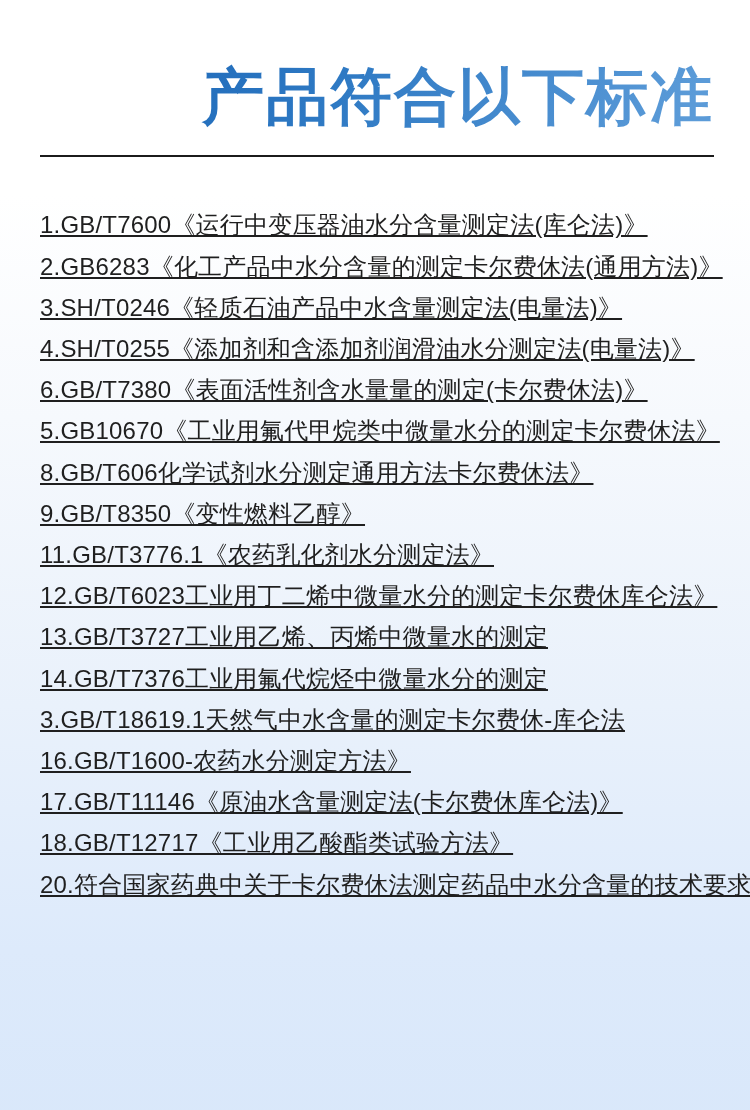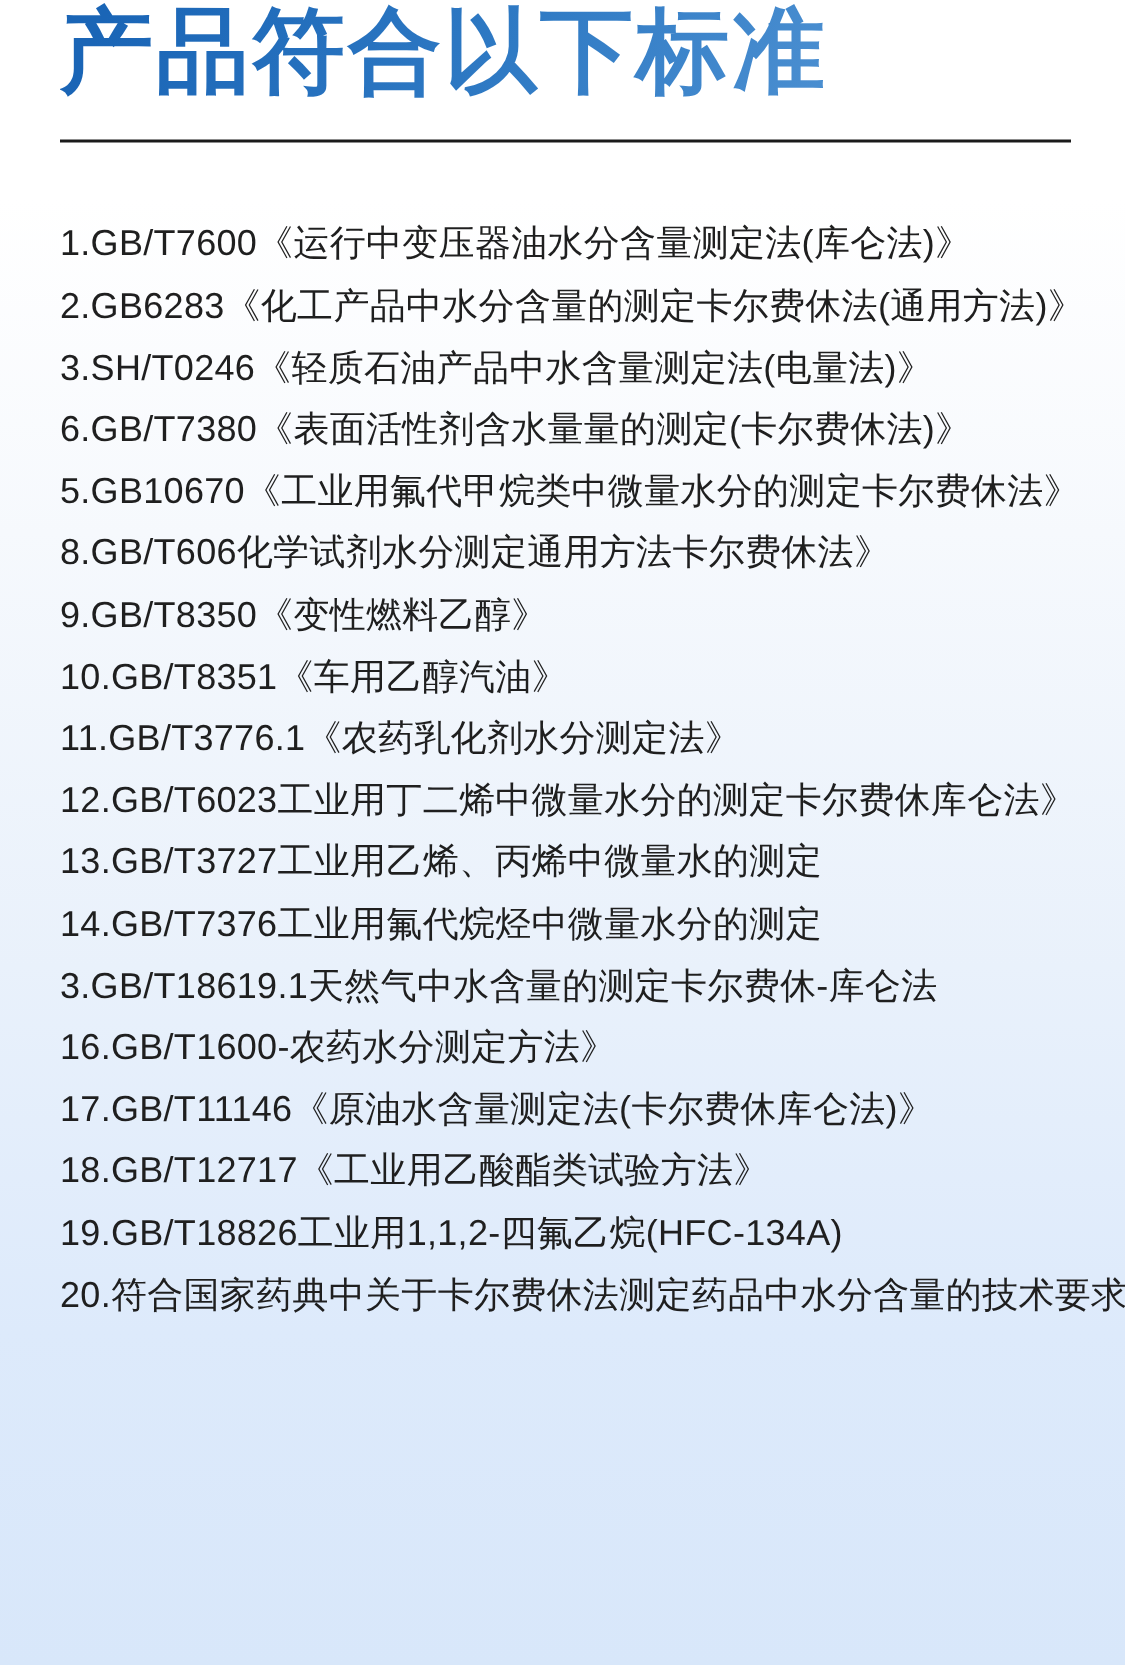--- a/index.html
+++ b/index.html
@@ -15,26 +15,28 @@
     background: linear-gradient(180deg,
       #ffffff 0%,
       #ffffff 12%,
       #f6f9fd 32%,
       #e9f1fb 58%,
       #ddeafb 80%,
       #d8e7fa 100%);
     padding: 0 36px 0 40px;
   }
   .title {
+    margin-top: 62px;
     font-size: 62px;
     font-weight: 800;
     line-height: 1.12;
     letter-spacing: 2px;
     color: #2b76c3; 
     white-space: nowrap;
+    text-align: right;
   }
   @supports ((-webkit-background-clip: text) or (background-clip: text)) {
     .title {
       background: linear-gradient(115deg, #1a65b6 5%, #2f7ac4 45%, #5b9bd8 95%);
       -webkit-background-clip: text;
       background-clip: text;
       color: transparent;
     }
   }
   .divider {
@@ -45,41 +47,41 @@
   }
   .list {
     margin-top: 47px;
   }
   .item {
     font-size: 24px;
     line-height: 41.2px;
     color: #1f1f1f;
     letter-spacing: 0.2px;
     white-space: nowrap;
+    text-decoration: underline;
   }
 </style>
 </head>
 <body>
 
 <div class="page">
   <h1 class="title">产品符合以下标准</h1>
   <div class="divider"></div>
   <div class="list">
       <div class="item">1.GB/T7600《运行中变压器油水分含量测定法(库仑法)》</div>
       <div class="item">2.GB6283《化工产品中水分含量的测定卡尔费休法(通用方法)》</div>
       <div class="item">3.SH/T0246《轻质石油产品中水含量测定法(电量法)》</div>
+      <div class="item">4.SH/T0255《添加剂和含添加剂润滑油水分测定法(电量法)》</div>
       <div class="item">6.GB/T7380《表面活性剂含水量量的测定(卡尔费休法)》</div>
       <div class="item">5.GB10670《工业用氟代甲烷类中微量水分的测定卡尔费休法》</div>
       <div class="item">8.GB/T606化学试剂水分测定通用方法卡尔费休法》</div>
       <div class="item">9.GB/T8350《变性燃料乙醇》</div>
-      <div class="item">10.GB/T8351《车用乙醇汽油》</div>
       <div class="item">11.GB/T3776.1《农药乳化剂水分测定法》</div>
       <div class="item">12.GB/T6023工业用丁二烯中微量水分的测定卡尔费休库仑法》</div>
       <div class="item">13.GB/T3727工业用乙烯、丙烯中微量水的测定</div>
       <div class="item">14.GB/T7376工业用氟代烷烃中微量水分的测定</div>
       <div class="item">3.GB/T18619.1天然气中水含量的测定卡尔费休-库仑法</div>
       <div class="item">16.GB/T1600-农药水分测定方法》</div>
       <div class="item">17.GB/T11146《原油水含量测定法(卡尔费休库仑法)》</div>
       <div class="item">18.GB/T12717《工业用乙酸酯类试验方法》</div>
-      <div class="item">19.GB/T18826工业用1,1,2-四氟乙烷(HFC-134A)</div>
       <div class="item">20.符合国家药典中关于卡尔费休法测定药品中水分含量的技术要求。</div>
     </div>
 </div>
 
 </body></html>

